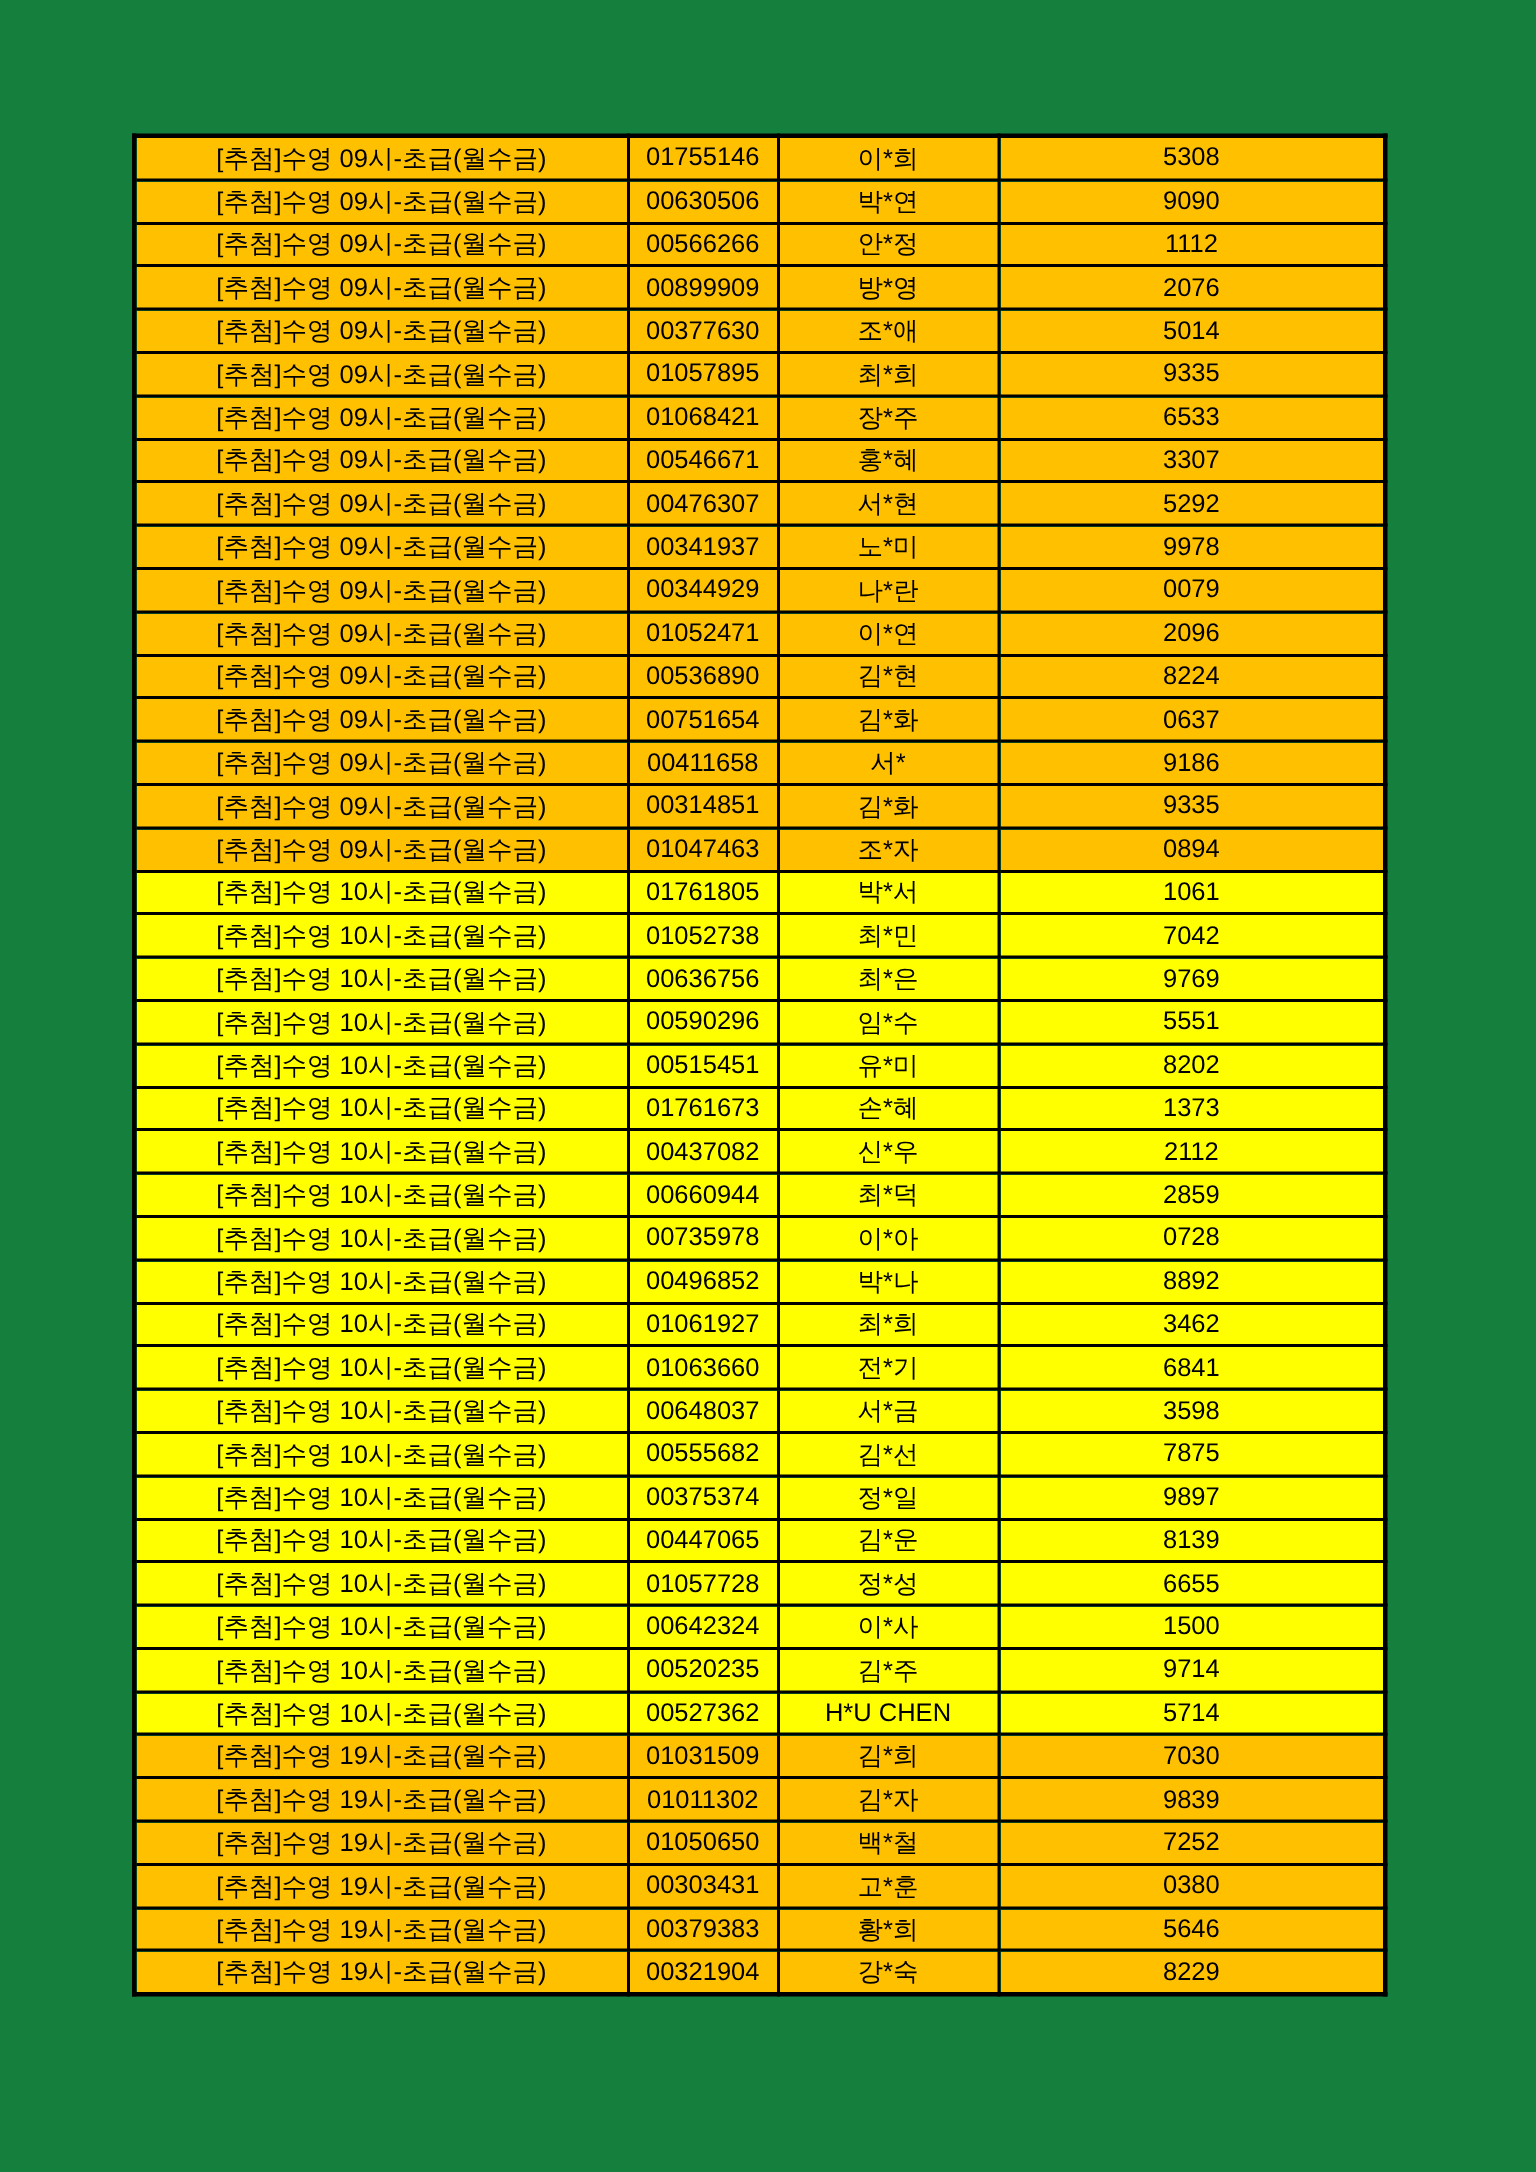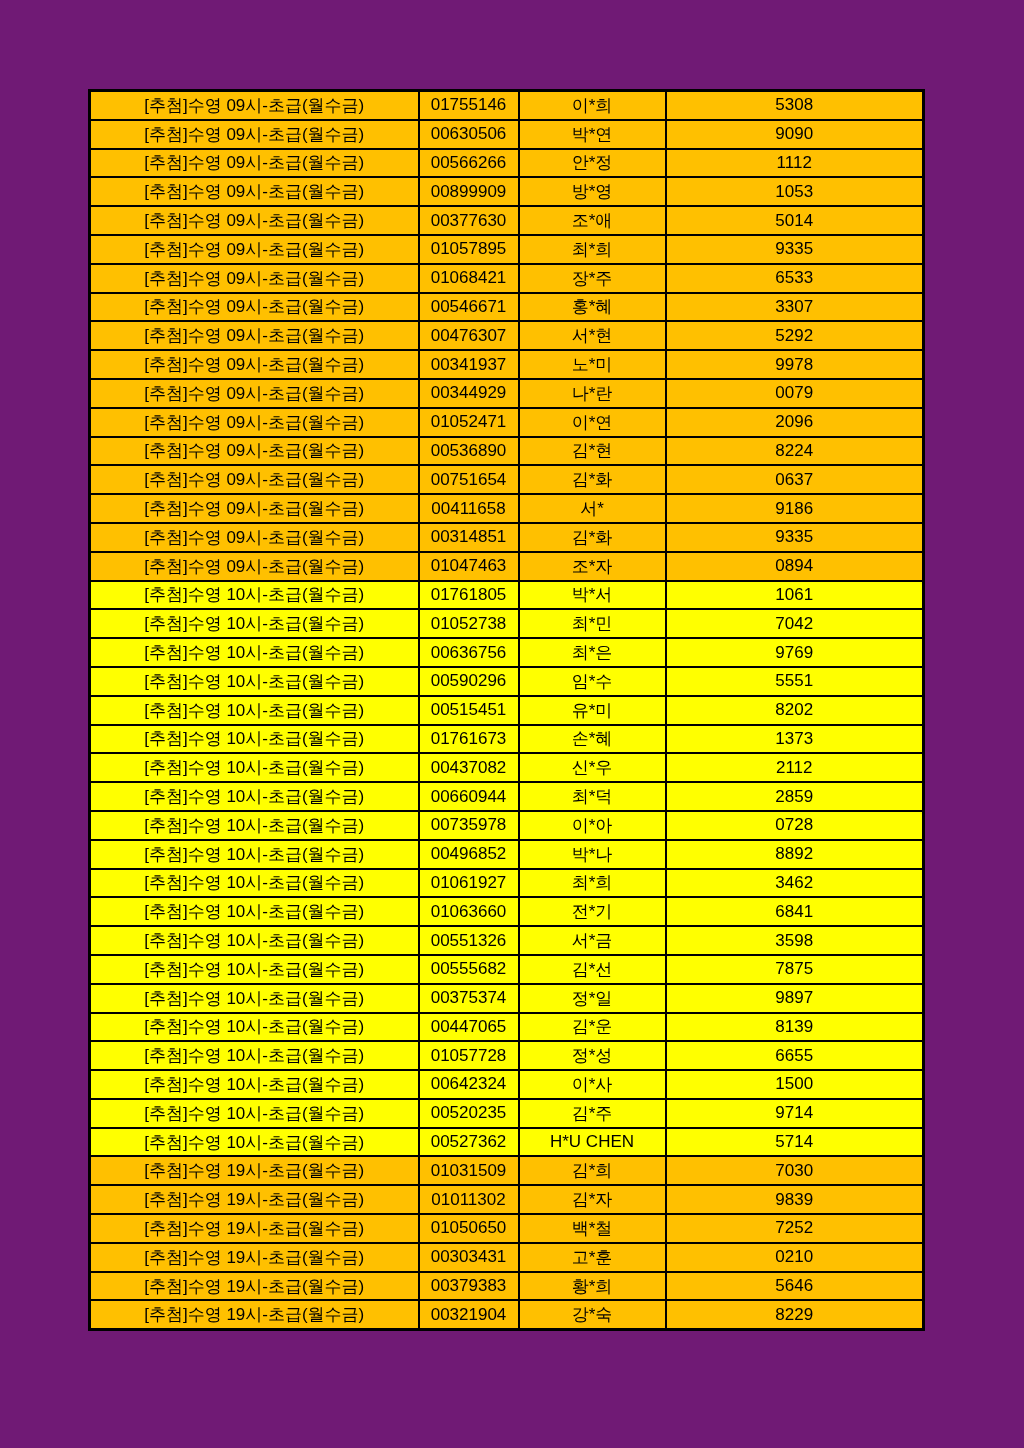--- a/index.html
+++ b/index.html
@@ -5,21 +5,21 @@
   html, body {
     margin: 0;
     padding: 0;
     background: #ffffff;
     font-family: "Liberation Sans", "DejaVu Sans", sans-serif;
   }
   #page {
     position: relative;
     width: 1024px;
     height: 1448px;
-    background: #701a75;
+    background: #15803d;
     overflow: hidden;
   }
   table.draw-table {
     position: absolute;
     left: 88px;
     top: 89px;
     width: 834px;
     border-collapse: collapse;
     table-layout: fixed;
     border: 3px solid #000000;
@@ -67,21 +67,21 @@
         <tr style="background-color: rgb(255, 192, 0);">
     <td>[추첨]수영 09시-초급(월수금)</td>
     <td>00566266</td>
     <td>안*정</td>
     <td>1112</td>
   </tr>
         <tr style="background-color: rgb(255, 192, 0);">
     <td>[추첨]수영 09시-초급(월수금)</td>
     <td>00899909</td>
     <td>방*영</td>
-    <td>1053</td>
+    <td>2076</td>
   </tr>
         <tr style="background-color: rgb(255, 192, 0);">
     <td>[추첨]수영 09시-초급(월수금)</td>
     <td>00377630</td>
     <td>조*애</td>
     <td>5014</td>
   </tr>
         <tr style="background-color: rgb(255, 192, 0);">
     <td>[추첨]수영 09시-초급(월수금)</td>
     <td>01057895</td>
@@ -221,21 +221,21 @@
     <td>3462</td>
   </tr>
         <tr style="background-color: rgb(255, 255, 0);">
     <td>[추첨]수영 10시-초급(월수금)</td>
     <td>01063660</td>
     <td>전*기</td>
     <td>6841</td>
   </tr>
         <tr style="background-color: rgb(255, 255, 0);">
     <td>[추첨]수영 10시-초급(월수금)</td>
-    <td>00551326</td>
+    <td>00648037</td>
     <td>서*금</td>
     <td>3598</td>
   </tr>
         <tr style="background-color: rgb(255, 255, 0);">
     <td>[추첨]수영 10시-초급(월수금)</td>
     <td>00555682</td>
     <td>김*선</td>
     <td>7875</td>
   </tr>
         <tr style="background-color: rgb(255, 255, 0);">
@@ -289,21 +289,21 @@
         <tr style="background-color: rgb(255, 192, 0);">
     <td>[추첨]수영 19시-초급(월수금)</td>
     <td>01050650</td>
     <td>백*철</td>
     <td>7252</td>
   </tr>
         <tr style="background-color: rgb(255, 192, 0);">
     <td>[추첨]수영 19시-초급(월수금)</td>
     <td>00303431</td>
     <td>고*훈</td>
-    <td>0210</td>
+    <td>0380</td>
   </tr>
         <tr style="background-color: rgb(255, 192, 0);">
     <td>[추첨]수영 19시-초급(월수금)</td>
     <td>00379383</td>
     <td>황*희</td>
     <td>5646</td>
   </tr>
         <tr style="background-color: rgb(255, 192, 0);">
     <td>[추첨]수영 19시-초급(월수금)</td>
     <td>00321904</td>

